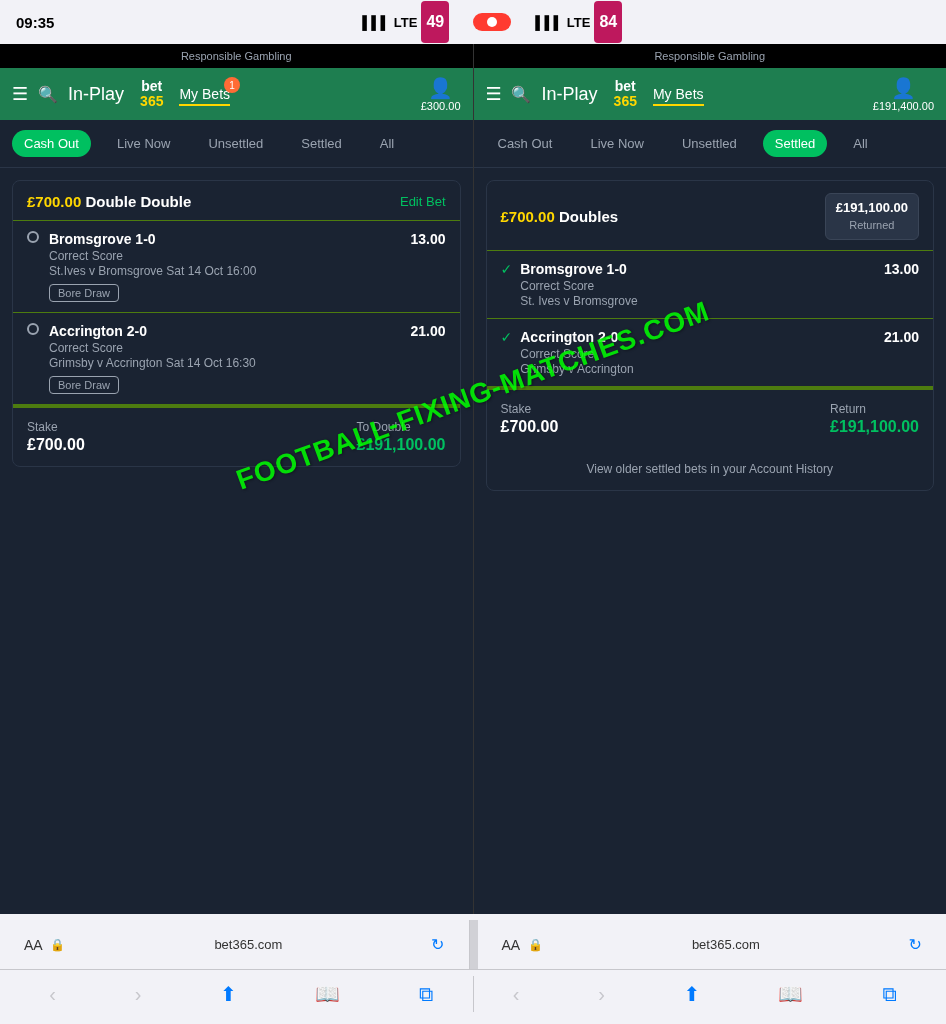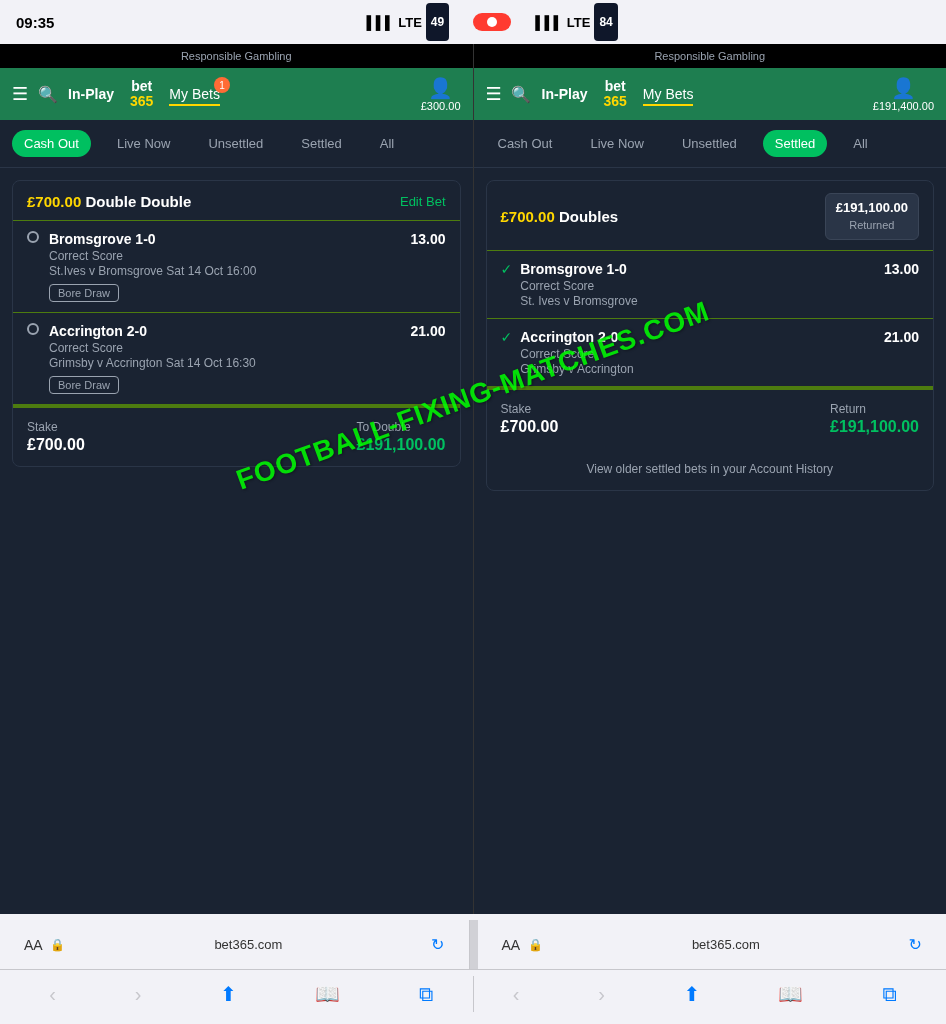--- a/index.html
+++ b/index.html
@@ -17,23 +17,23 @@
       display: flex;
       justify-content: space-between;
       align-items: center;
       padding: 8px 16px;
       background: #f2f2f7;
       height: 44px;
     }
     .status-bar-left { font-size: 15px; font-weight: 600; color: #000; }
     .status-bar-center { display: flex; align-items: center; gap: 4px; }
     .battery-badge {
-      background: #0f172a; color: #fff;
+      background: #be185d; color: #fff;
       border-radius: 4px; padding: 12px 5px;
-      font-size: 12px; font-weight: 700;
+      font-size: 16px; font-weight: 700;
     }
     .record-btn {
       background: #ff3b30;
       border-radius: 20px;
       padding: 4px 14px;
       color: #fff;
       font-size: 13px;
       display: flex; align-items: center; gap: 6px;
     }
     .record-dot { width: 10px; height: 10px; background: #fff; border-radius: 50%; }
@@ -66,21 +66,21 @@
     .nav-header {
       background: #1e7e50;
       display: flex;
       align-items: center;
       padding: 8px 12px;
       gap: 10px;
       height: 52px;
     }
     .nav-icon { color: #fff; font-size: 18px; cursor: pointer; }
     .nav-search { color: #fff; font-size: 16px; }
-    .nav-inplay { color: #fff; font-size: 14px; font-weight: 700; }
+    .nav-inplay { color: #fff; font-size: 18px; font-weight: 400; }
     .nav-logo {
       display: flex;
       flex-direction: column;
       align-items: center;
       color: #fff;
       font-weight: 900;
       font-size: 14px;
       line-height: 1.1;
       padding: 0 6px;
     }

